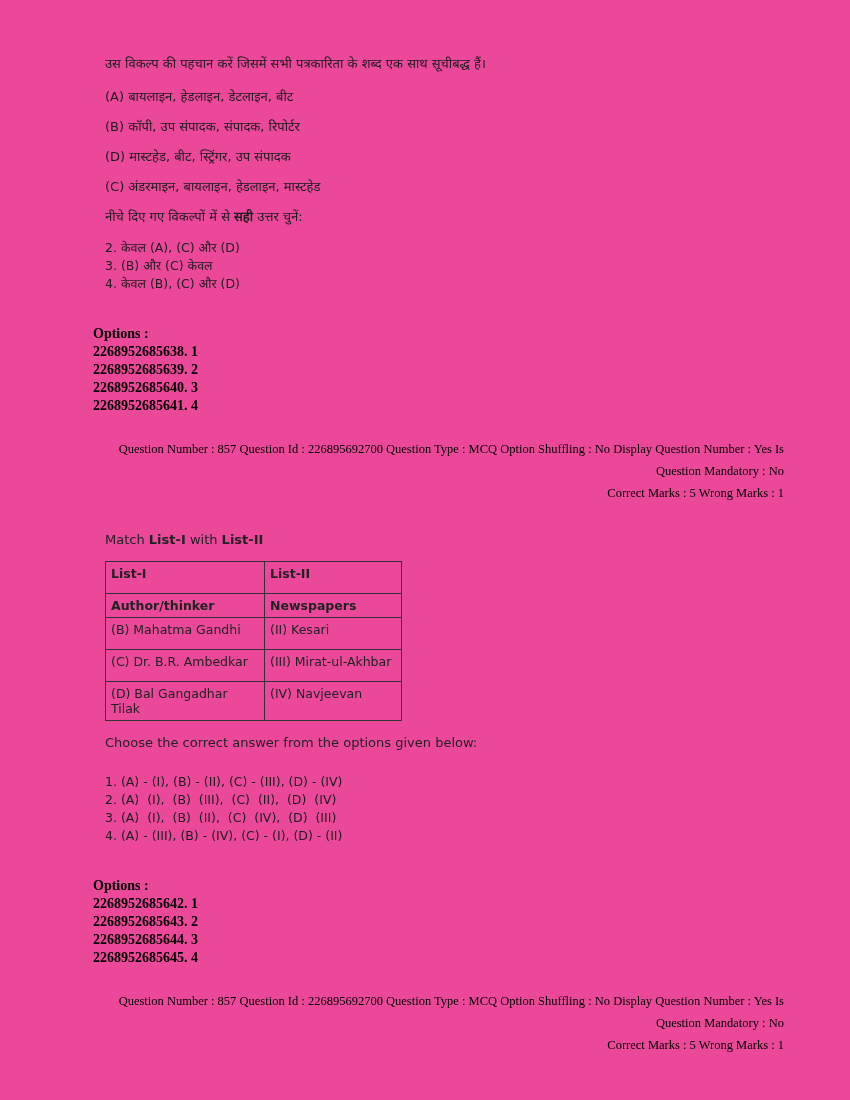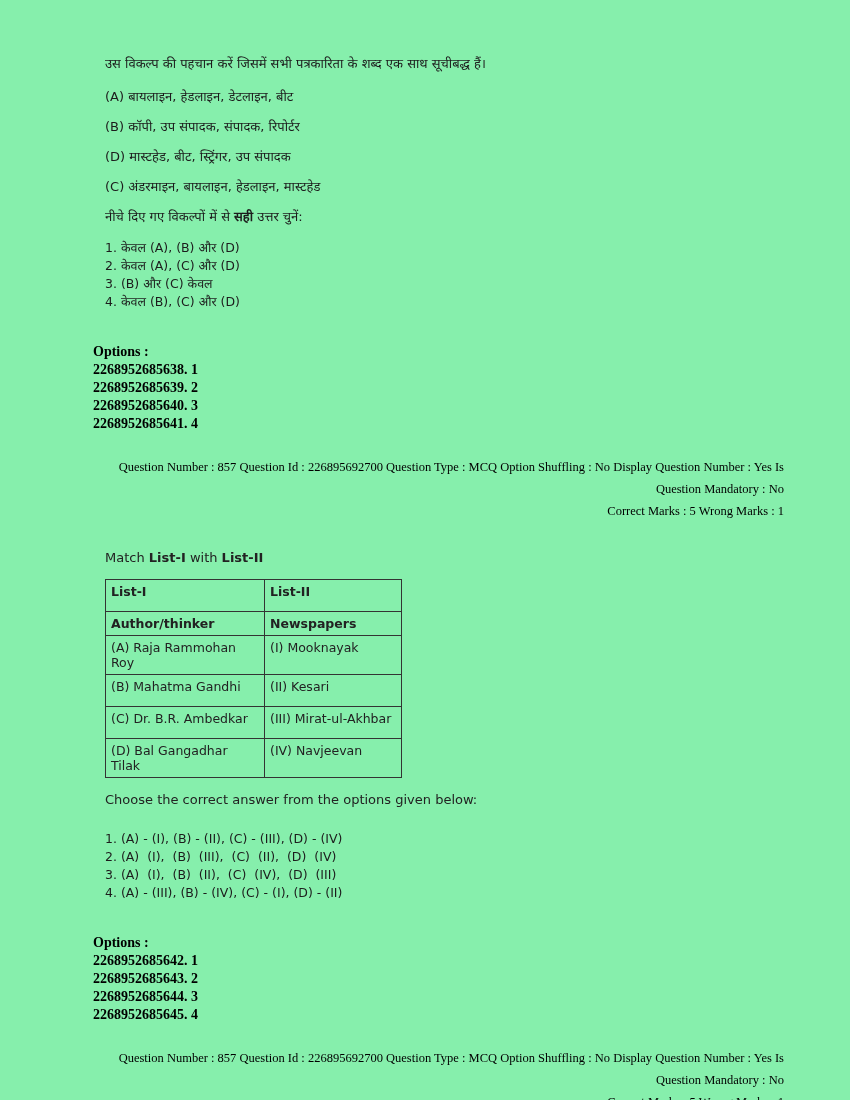--- a/index.html
+++ b/index.html
@@ -1,19 +1,19 @@
 <!DOCTYPE html>
 <html><head>
 <meta charset="utf-8">
 <style>
   html,body { margin:0; padding:0; background:#ffffff; }
   .page {
     position:relative;
     width:850px; height:1100px;
-    background:#86efac;
+    background:#ec4899;
     box-sizing:border-box;
     padding:55px 60px 0 93px;
     overflow:hidden;
     color:#000;
     font-family:"Liberation Sans", sans-serif;
   }
   
   .hindi-line {
     font:13px/17px "DejaVu Sans", sans-serif;
     color:#1c1c1c;
@@ -90,21 +90,20 @@
     <p class="hindi-line q-prompt">उस विकल्प की पहचान करें जिसमें सभी पत्रकारिता के शब्द एक साथ सूचीबद्ध हैं।</p>
 
     <p class="hindi-line">(A) बायलाइन, हेडलाइन, डेटलाइन, बीट</p>
     <p class="hindi-line">(B) कॉपी, उप संपादक, संपादक, रिपोर्टर</p>
     <p class="hindi-line">(D) मास्टहेड, बीट, स्ट्रिंगर, उप संपादक</p>
     <p class="hindi-line">(C) अंडरमाइन, बायलाइन, हेडलाइन, मास्टहेड</p>
 
     <p class="hindi-line instr"><span>नीचे दिए गए विकल्पों में से </span><b>सही</b><span> उत्तर चुनें:</span></p>
 
     <div class="answers">
-      <p>1. केवल (A), (B) और (D)</p>
       <p>2. केवल (A), (C) और (D)</p>
       <p>3. (B) और (C) केवल</p>
       <p>4. केवल (B), (C) और (D)</p>
     </div>
   </section>
 
   <section class="options-block">
     <p>Options :</p>
     <p>2268952685638. 1</p>
     <p>2268952685639. 2</p>
@@ -123,24 +122,20 @@
 
     <table class="match-table">
       <tbody>
         <tr class="rh-header">
           <td class="col-left"><b>List-I</b></td>
           <td class="col-right"><b>List-II</b></td>
         </tr>
         <tr class="rh-sub">
           <td class="col-left"><b>Author/thinker</b></td>
           <td class="col-right"><b>Newspapers</b></td>
-        </tr>
-        <tr class="rh-data">
-          <td class="col-left">(A) Raja Rammohan Roy</td>
-          <td class="col-right">(I) Mooknayak</td>
         </tr>
         <tr class="rh-data">
           <td class="col-left">(B) Mahatma Gandhi</td>
           <td class="col-right">(II) Kesari</td>
         </tr>
         <tr class="rh-data">
           <td class="col-left">(C) Dr. B.R. Ambedkar</td>
           <td class="col-right">(III) Mirat-ul-Akhbar</td>
         </tr>
         <tr class="rh-data">

